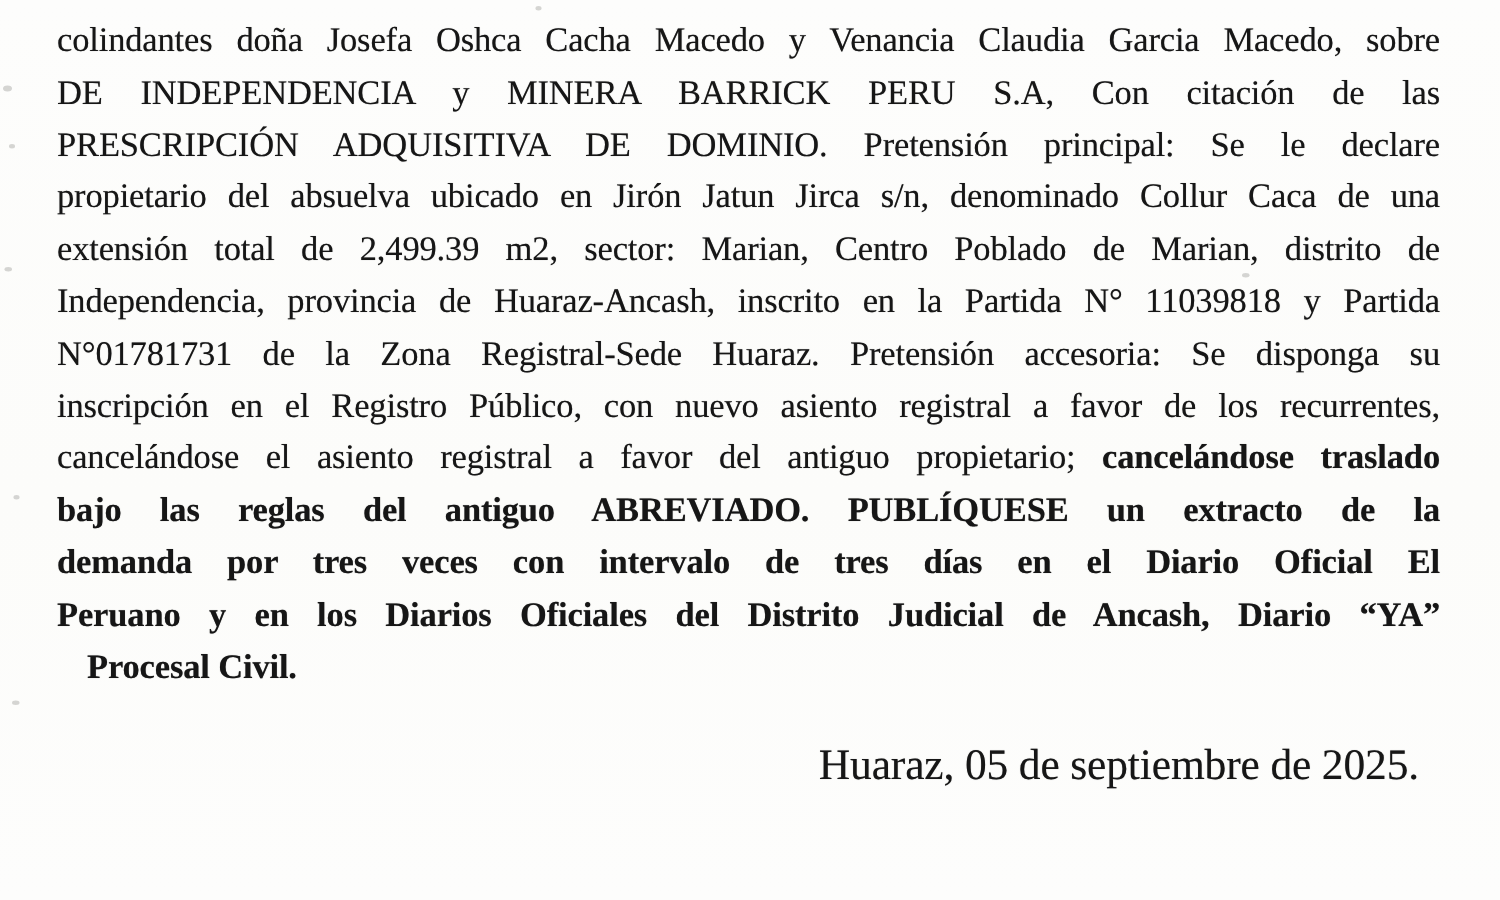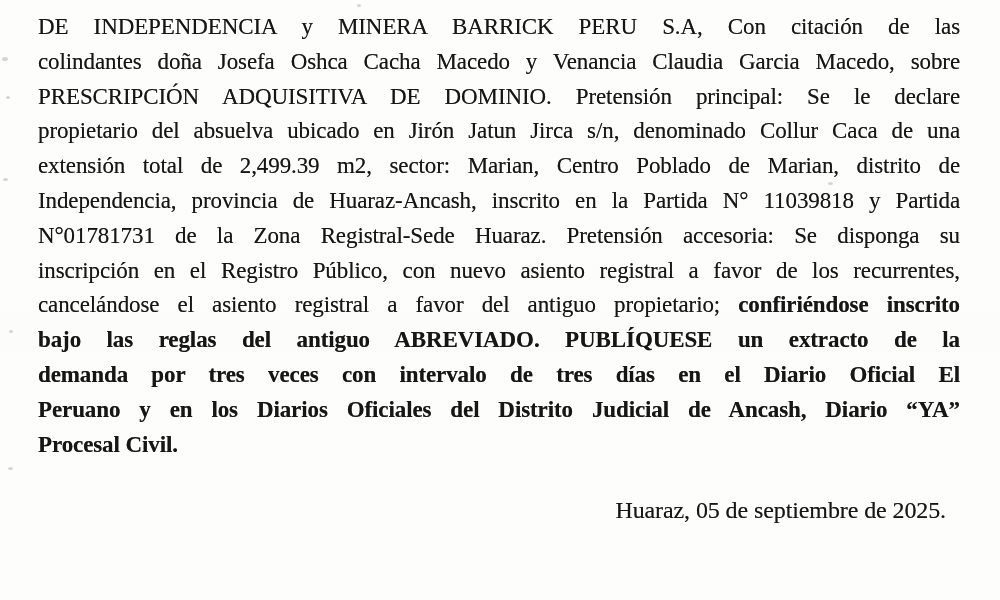--- a/index.html
+++ b/index.html
@@ -27,27 +27,28 @@
     height: 34.8px;
     white-space: normal;
     text-align: justify;
     text-align-last: justify;
     letter-spacing: -0.1px;
     text-shadow: 0 0 0.5px rgba(10,10,10,0.55);
   }
   .body-text .line.final {
     text-align: left;
     text-align-last: left;
+    margin-left: 20px;
   }
   .w-n { font-weight: 400; }
   .w-b { font-weight: 700; }
   .w-sb { font-weight: 600; }
   .dateline {
     margin-top: 33px;
-    font-size: 24px;
+    font-size: 29px;
     line-height: 30px;
     text-align: right;
     padding-right: 14px;
     letter-spacing: -0.1px;
     text-shadow: 0 0 0.5px rgba(10,10,10,0.5);
   }
   .speck {
     position: absolute;
     background: #c3c3c1;
     border-radius: 50%;
@@ -67,29 +68,29 @@
 <div class="speck sp1"></div>
 <div class="speck sp2"></div>
 <div class="speck sp3"></div>
 <div class="speck sp4"></div>
 <div class="speck sp5"></div>
 <div class="speck sp6"></div>
 <div class="speck sp7"></div>
 
 <div class="page">
   <div class="body-text">
+    <div class="line"><span class="w-n">colindantes doña Josefa Oshca Cacha Macedo y Venancia Claudia Garcia Macedo, sobre</span></div>
     <div class="line"><span class="w-n">DE INDEPENDENCIA y MINERA BARRICK PERU S.A, Con citación de las</span></div>
-    <div class="line"><span class="w-n">colindantes doña Josefa Oshca Cacha Macedo y Venancia Claudia Garcia Macedo, sobre</span></div>
     <div class="line"><span class="w-n">PRESCRIPCIÓN ADQUISITIVA DE DOMINIO. Pretensión principal: Se le declare</span></div>
     <div class="line"><span class="w-n">propietario del absuelva ubicado en Jirón Jatun Jirca s/n, denominado Collur Caca de una</span></div>
     <div class="line"><span class="w-n">extensión total de 2,499.39 m2, sector: Marian, Centro Poblado de Marian, distrito de</span></div>
     <div class="line"><span class="w-n">Independencia, provincia de Huaraz-Ancash, inscrito en la Partida N° 11039818 y Partida</span></div>
     <div class="line"><span class="w-n">N°01781731 de la Zona Registral-Sede Huaraz. Pretensión accesoria: Se disponga su</span></div>
     <div class="line"><span class="w-n">inscripción en el Registro Público, con nuevo asiento registral a favor de los recurrentes,</span></div>
-    <div class="line"><span class="w-n">cancelándose el asiento registral a favor del antiguo propietario; </span><span class="w-b">confiriéndose inscrito</span></div>
+    <div class="line"><span class="w-n">cancelándose el asiento registral a favor del antiguo propietario; </span><span class="w-b">cancelándose traslado</span></div>
     <div class="line"><span class="w-b">bajo las reglas del antiguo ABREVIADO. PUBLÍQUESE </span><span class="w-sb">un extracto de la</span></div>
     <div class="line"><span class="w-sb">demanda por tres veces con intervalo de tres días en el Diario Oficial El</span></div>
     <div class="line"><span class="w-sb">Peruano y en los Diarios Oficiales del Distrito Judicial de Ancash, Diario “YA”</span></div>
     <div class="line final"><span class="w-sb">Procesal Civil.</span></div>
   </div>
 
   <div class="dateline">Huaraz, 05 de septiembre de 2025.</div>
 </div>
 
 </body></html>

